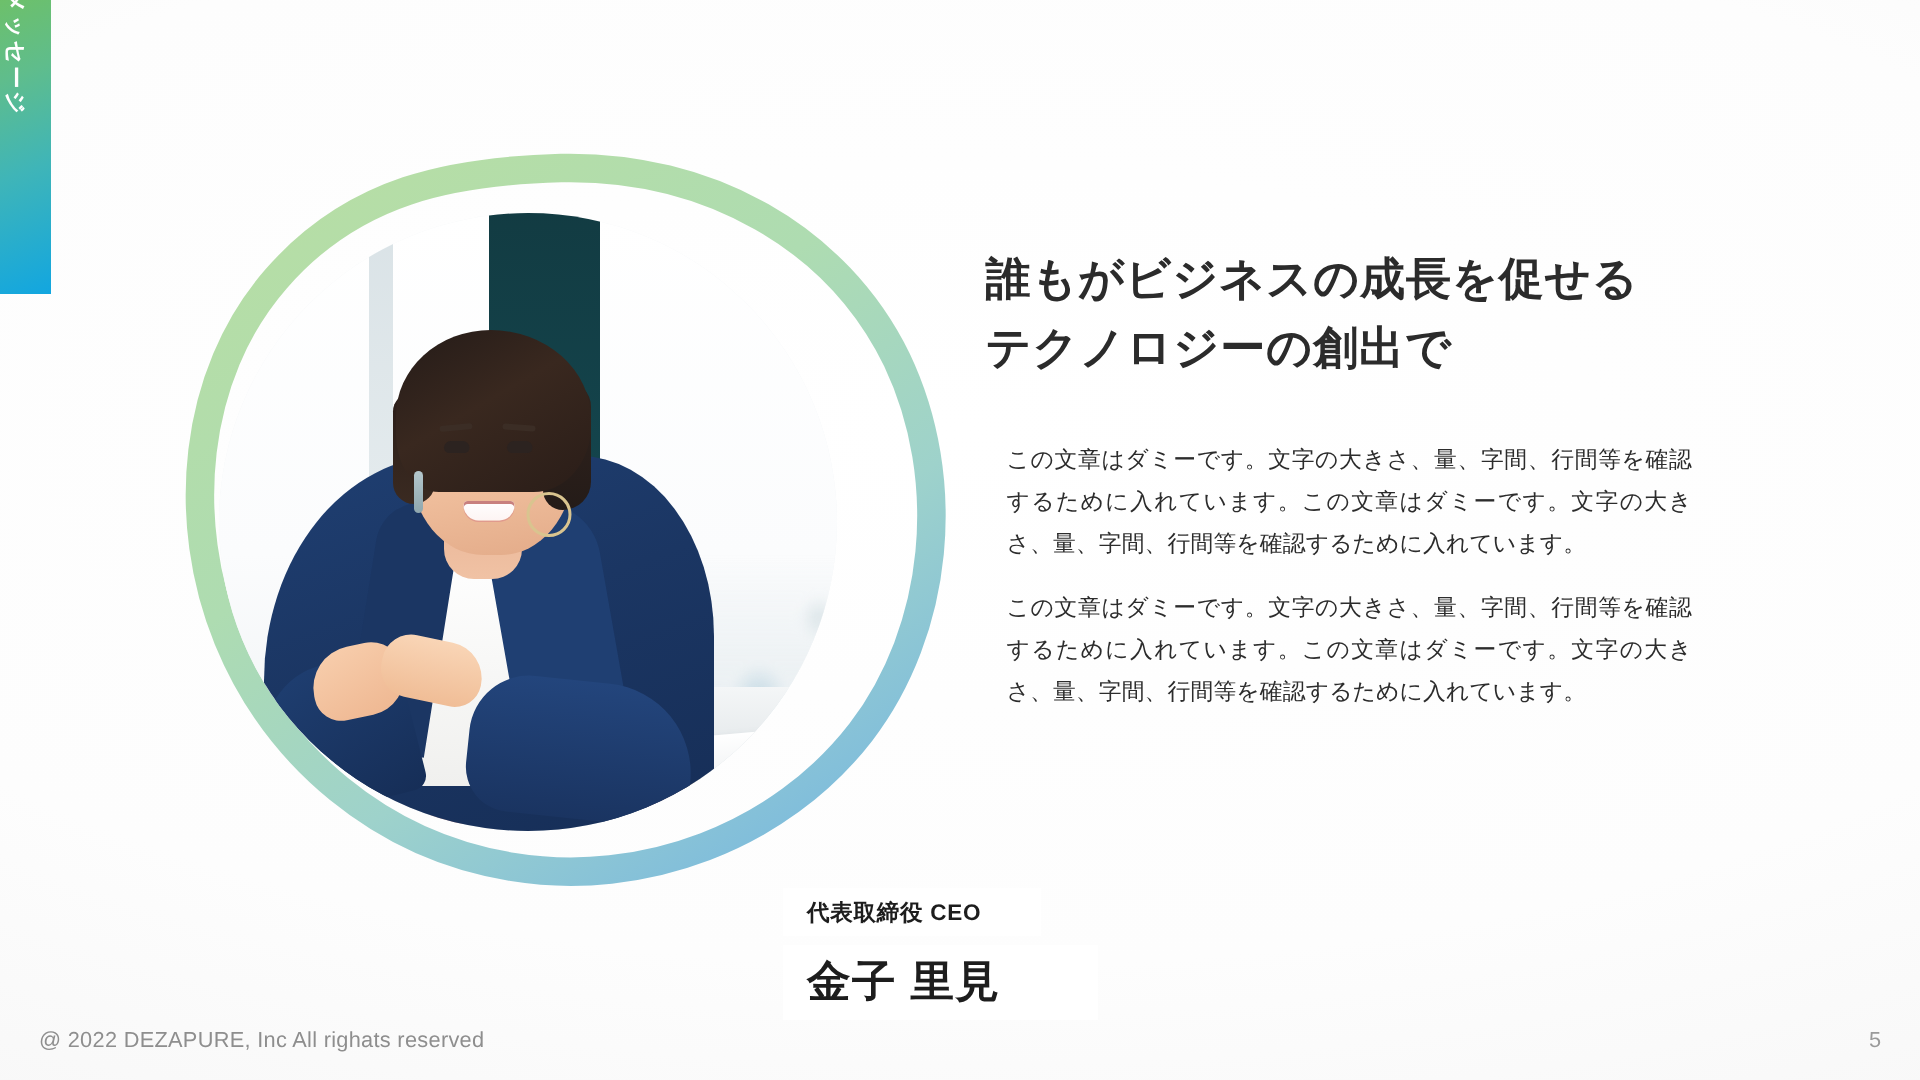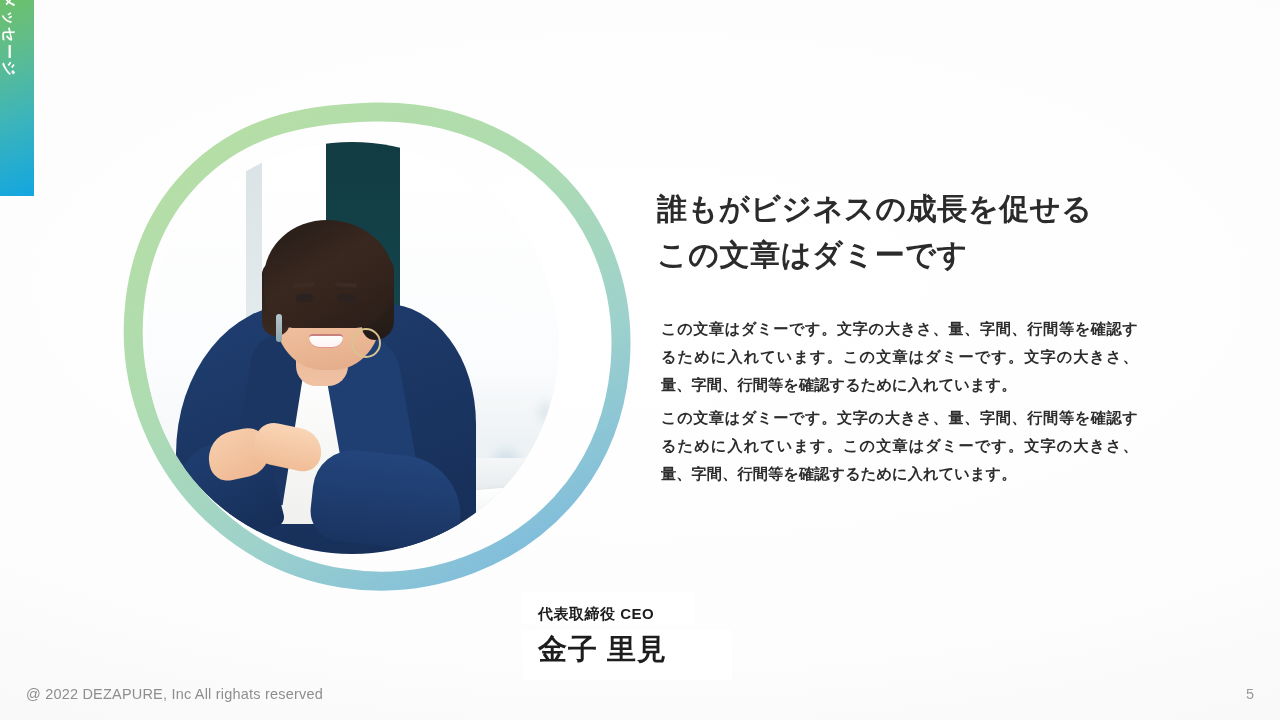--- a/index.html
+++ b/index.html
@@ -268,73 +268,74 @@
 
   
   #title-card {
     position: absolute;
     left: 410px;
     top: 492px;
     width: 172px;
     height: 32px;
     background: #ffffff;
     display: flex;
-    align-items: flex-end;
+    align-items: center;
     padding-left: 16px;
     box-sizing: border-box;
   }
   #title-card .role {
     font-size: 15px;
     font-weight: bold;
     color: #1d1d1d;
     letter-spacing: .5px;
     white-space: nowrap;
   }
   #name-card {
     position: absolute;
     left: 410px;
     top: 530px;
     width: 210px;
     height: 50px;
     background: #ffffff;
     display: flex;
+    align-items: center;
     padding-left: 16px;
     box-sizing: border-box;
   }
   #name-card .name {
     font-size: 29px;
     font-weight: bold;
     color: #1d1d1d;
     letter-spacing: 1px;
     white-space: nowrap;
   }
 
   
   #text-col {
     position: absolute;
     left: 657px;
-    top: 186px;
+    top: 164px;
     width: 485px;
   }
   #headline {
     font-size: 30px;
     font-weight: bold;
     color: #2b2b2b;
     line-height: 1.52;
     letter-spacing: .6px;
     margin: 0;
   }
   #headline .hl-line { display: block; white-space: nowrap; }
   #body-block {
     margin-top: 38px;
   }
   #body-block p {
-    margin: 4px;
+    margin: 14px;
     font-size: 15.2px;
-    font-weight: bold;
+    font-weight: normal;
     color: #2c2c2c;
     line-height: 1.85;
     text-align: justify;
     letter-spacing: .1px;
   }
 
   
   #footer-note {
     position: absolute;
     left: 26px;
@@ -418,21 +419,21 @@
     </div>
 
     <div id="name-card">
       <span class="name">金子 里見</span>
     </div>
   </div>
 
   <div id="text-col">
     <h1 id="headline">
       <span class="hl-line">誰もがビジネスの成長を促せる</span>
-      <span class="hl-line">この文章はダミーです</span>
+      <span class="hl-line">テクノロジーの創出で</span>
     </h1>
     <div id="body-block">
       <p>この文章はダミーです。文字の大きさ、量、字間、行間等を確認するために入れています。この文章はダミーです。文字の大きさ、量、字間、行間等を確認するために入れています。</p>
       <p>この文章はダミーです。文字の大きさ、量、字間、行間等を確認するために入れています。この文章はダミーです。文字の大きさ、量、字間、行間等を確認するために入れています。</p>
     </div>
   </div>
 
   <div id="footer-note">@ 2022 DEZAPURE, Inc All righats reserved</div>
   <div id="page-num">5</div>
 

